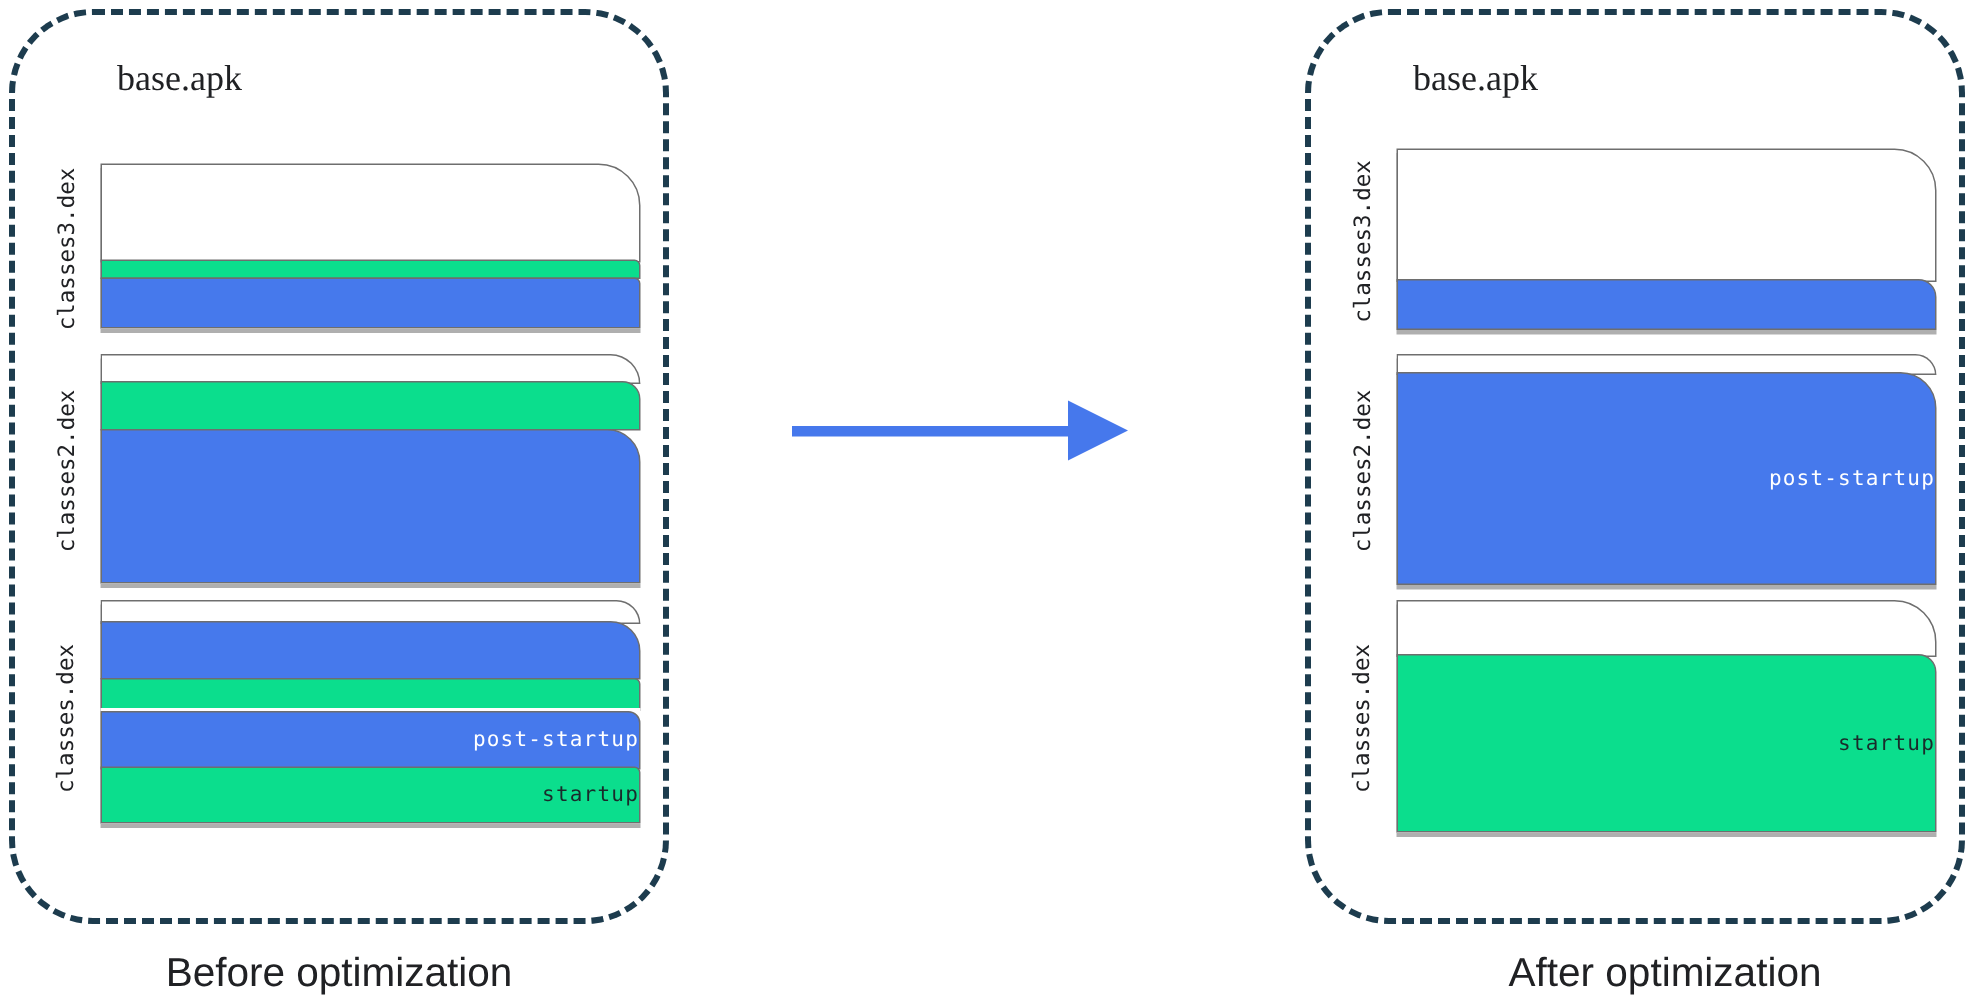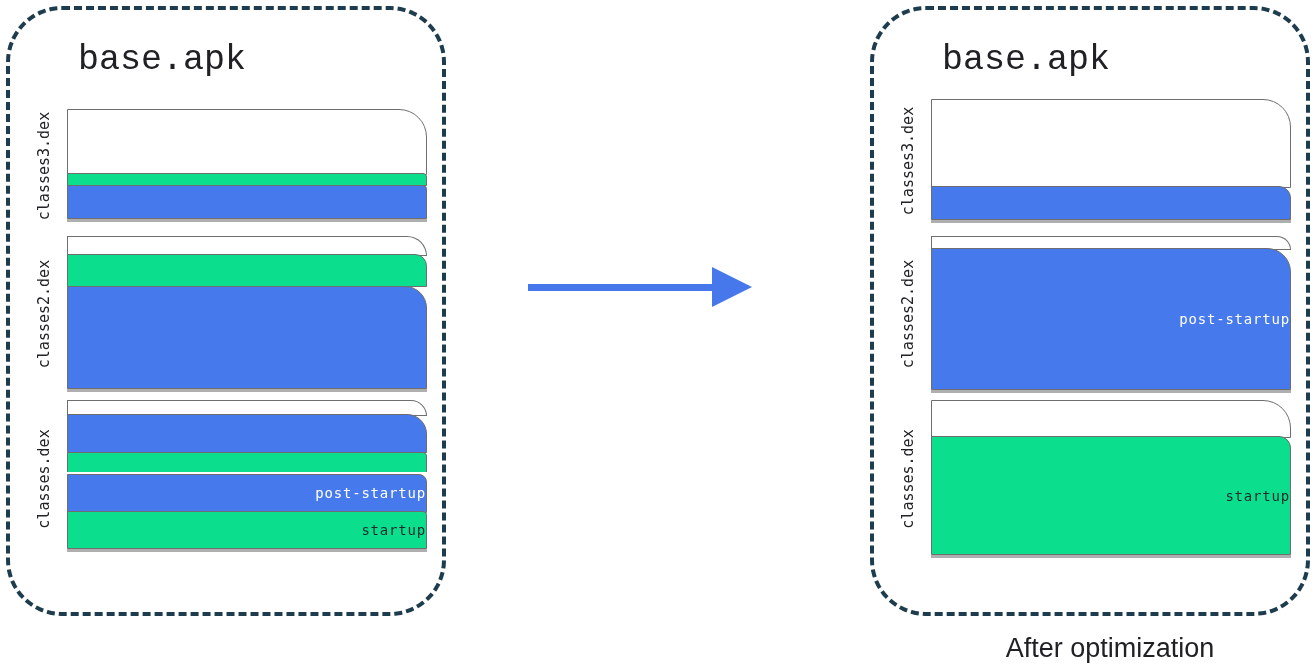--- a/index.html
+++ b/index.html
@@ -4,21 +4,21 @@
 <style>
   html,body{margin:0;padding:0;background:#ffffff;width:1315px;height:667px;overflow:hidden;}
   *{box-sizing:border-box;}
   .stage{position:relative;width:1315px;height:667px;font-family:"Liberation Sans",sans-serif;color:#202124;}
 
   
   .panel{position:absolute;top:6px;width:440px;height:610px;border:4px dashed var(--dash);border-radius:56px;}
   .panel-before{left:6px;}
   .panel-after{left:870px;}
 
-  .apk-title{position:absolute;left:68px;top:30px;font-family:Liberation Mono, monospace;font-size:35px;color:#202124;white-space:nowrap;}
+  .apk-title{position:absolute;left:68px;top:30px;font-family:Liberation Serif, serif;font-size:24px;color:#202124;white-space:nowrap;}
 
   
   .file-box{position:absolute;left:57px;width:360px;display:flex;flex-direction:column;box-shadow:0 3px 0 rgba(110,110,110,.55);}
   .band{position:relative;width:100%;border:1.6px solid var(--border);display:flex;align-items:center;justify-content:flex-end;margin-top:-1.6px;}
   .band:first-child{margin-top:0;}
   .band-white{background:#ffffff;}
   .band-blue{background:var(--blue);}
   .band-green{background:var(--green);}
   .band-gap{background:#ffffff;border:none;}
   .band-label{font-family:"DejaVu Sans Mono","Liberation Mono",monospace;font-size:14px;letter-spacing:.8px;white-space:nowrap;}
@@ -108,15 +108,16 @@
         </div>
         <div class="file-box" style="top: 390px;">
           <div class="band band-white" style="height: 38px; border-top-right-radius: 28px;"></div>
           <div class="band band-green" style="height: 119px; border-top-right-radius: 12px;">
             <span class="band-label" style="color: rgb(26, 43, 43);">startup</span>
           </div>
         </div>
       </div>
   </div>
 
+  <div class="caption caption-before">Before optimization</div>
   <div class="caption caption-after">After optimization</div>
 
 </div>
 
 </body></html>

